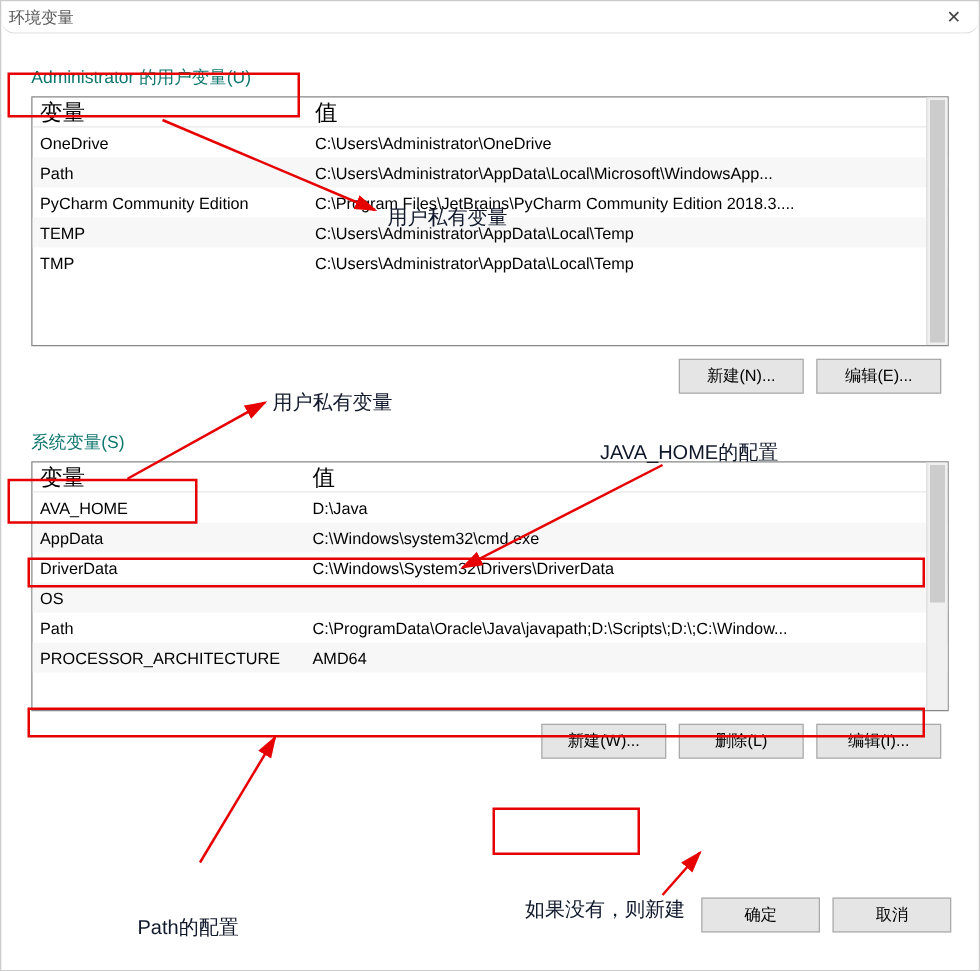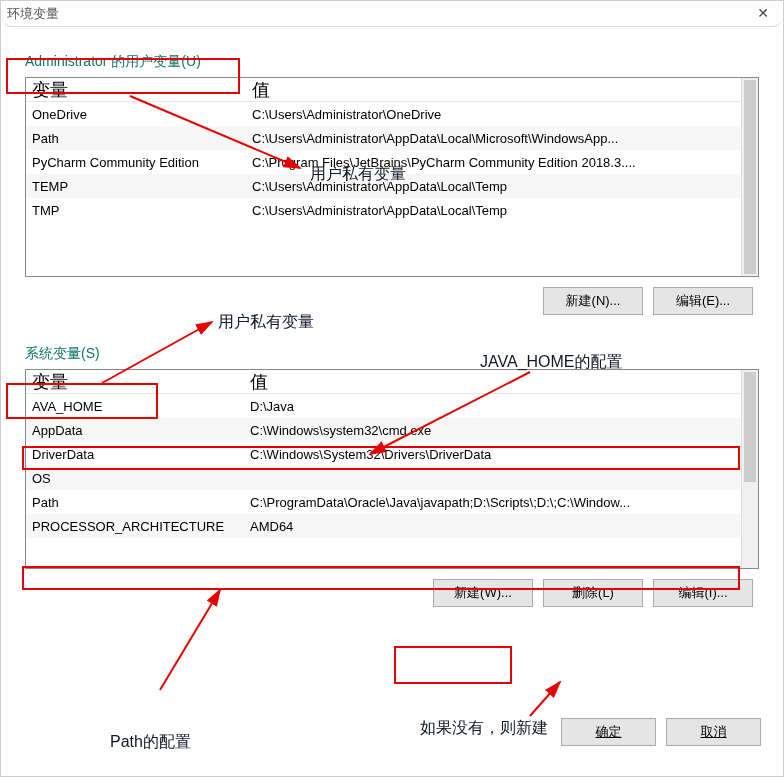--- a/index.html
+++ b/index.html
@@ -16,21 +16,21 @@
 .list-row{display:flex;height:24px;align-items:center;}
 .list-row:nth-child(odd){background:#f7f7f7;}
 .list-row .col{padding:3px 6px;font-size:13px;white-space:nowrap;overflow:hidden;text-overflow:ellipsis;}
 .col-name{width:220px;flex-shrink:0;}
 .col-val{flex:1;}
 .scrollbar-v{position:absolute;right:0;top:0;bottom:0;width:17px;background:#f0f0f0;border-left:1px solid #ddd;}
 .scroll-thumb{position:absolute;left:2px;right:2px;background:#ccc;border-radius:0;}
 .btn-row{display:flex;justify-content:flex-end;gap:10px;margin-top:10px;}
 .btn{min-width:100px;height:28px;border:1px solid #aaa;background:#e5e5e5;font-size:13px;cursor:pointer;padding:4px 14px;}
 .dialog-buttons{position:absolute;right:22px;bottom:30px;display:flex;gap:10px;}
-.dialog-buttons .btn{min-width:95px;text-decoration:underline;}
+.dialog-buttons .btn{min-width:95px;}
 .redbox{position:absolute;border:2px solid #e60000;pointer-events:none;}
 .anno{position:absolute;color:#0f172a;font-size:16px;font-weight:normal;pointer-events:none;white-space:nowrap;}
 svg.arrows{position:absolute;left:0;top:0;pointer-events:none;}
 .sys-list .col-name{width:218px;}
 </style>
 </head>
 <body>
 
 <div class="dialog">
   <div class="titlebar">

